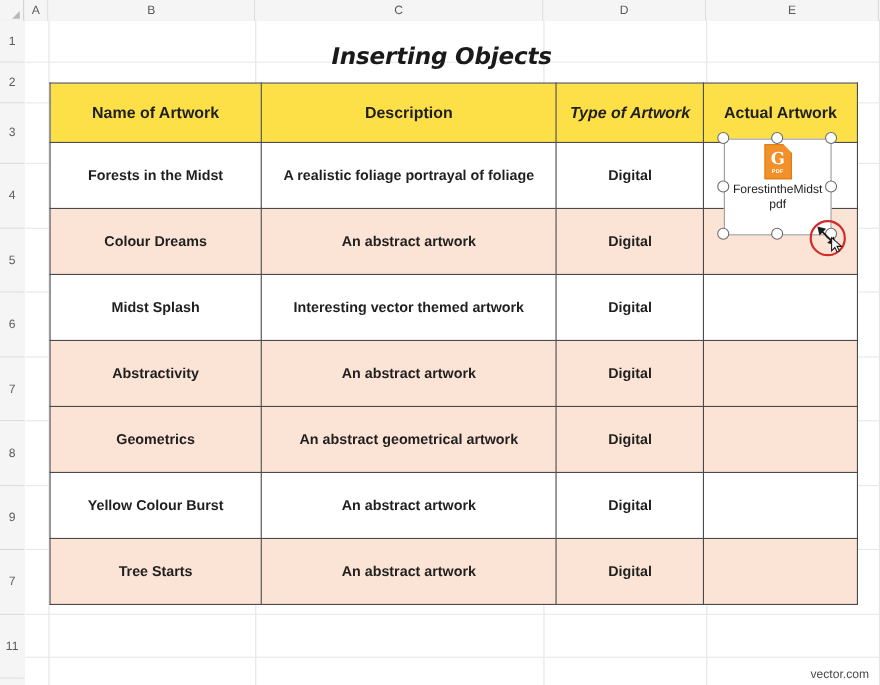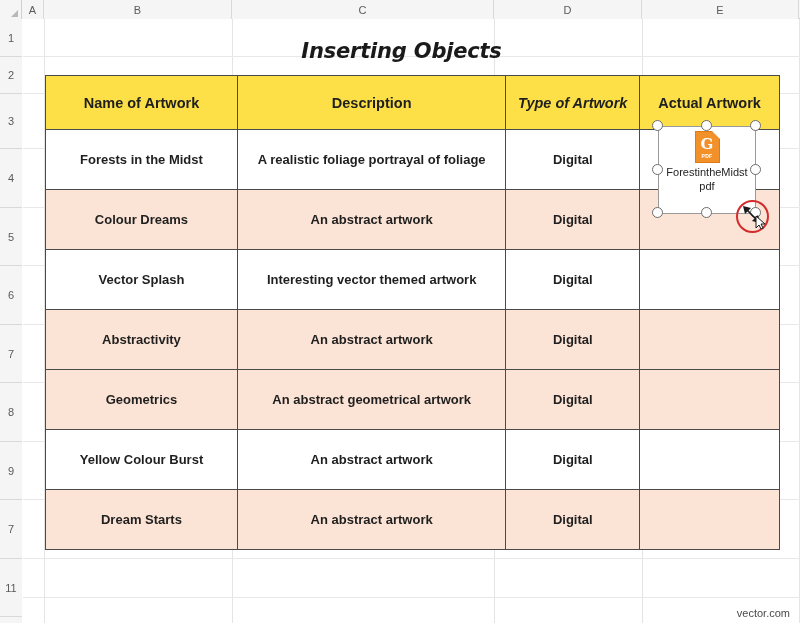--- a/index.html
+++ b/index.html
@@ -278,21 +278,21 @@
         <td>Digital</td>
         <td></td>
       </tr>
       <tr class="row-tint">
         <td>Colour Dreams</td>
         <td>An abstract artwork</td>
         <td>Digital</td>
         <td></td>
       </tr>
       <tr class="row-light">
-        <td>Vector Splash</td>
+        <td>Midst Splash</td>
         <td>Interesting vector themed artwork</td>
         <td>Digital</td>
         <td></td>
       </tr>
       <tr class="row-tint">
         <td>Abstractivity</td>
         <td>An abstract artwork</td>
         <td>Digital</td>
         <td></td>
       </tr>
@@ -302,21 +302,21 @@
         <td>Digital</td>
         <td></td>
       </tr>
       <tr class="row-light">
         <td>Yellow Colour Burst</td>
         <td>An abstract artwork</td>
         <td>Digital</td>
         <td></td>
       </tr>
       <tr class="row-tint">
-        <td>Dream Starts</td>
+        <td>Tree Starts</td>
         <td>An abstract artwork</td>
         <td>Digital</td>
         <td></td>
       </tr>
     </tbody>
   </table>
 
   <div class="embedded-object">
     <div class="obj-inner">
       <div class="pdf-icon">

